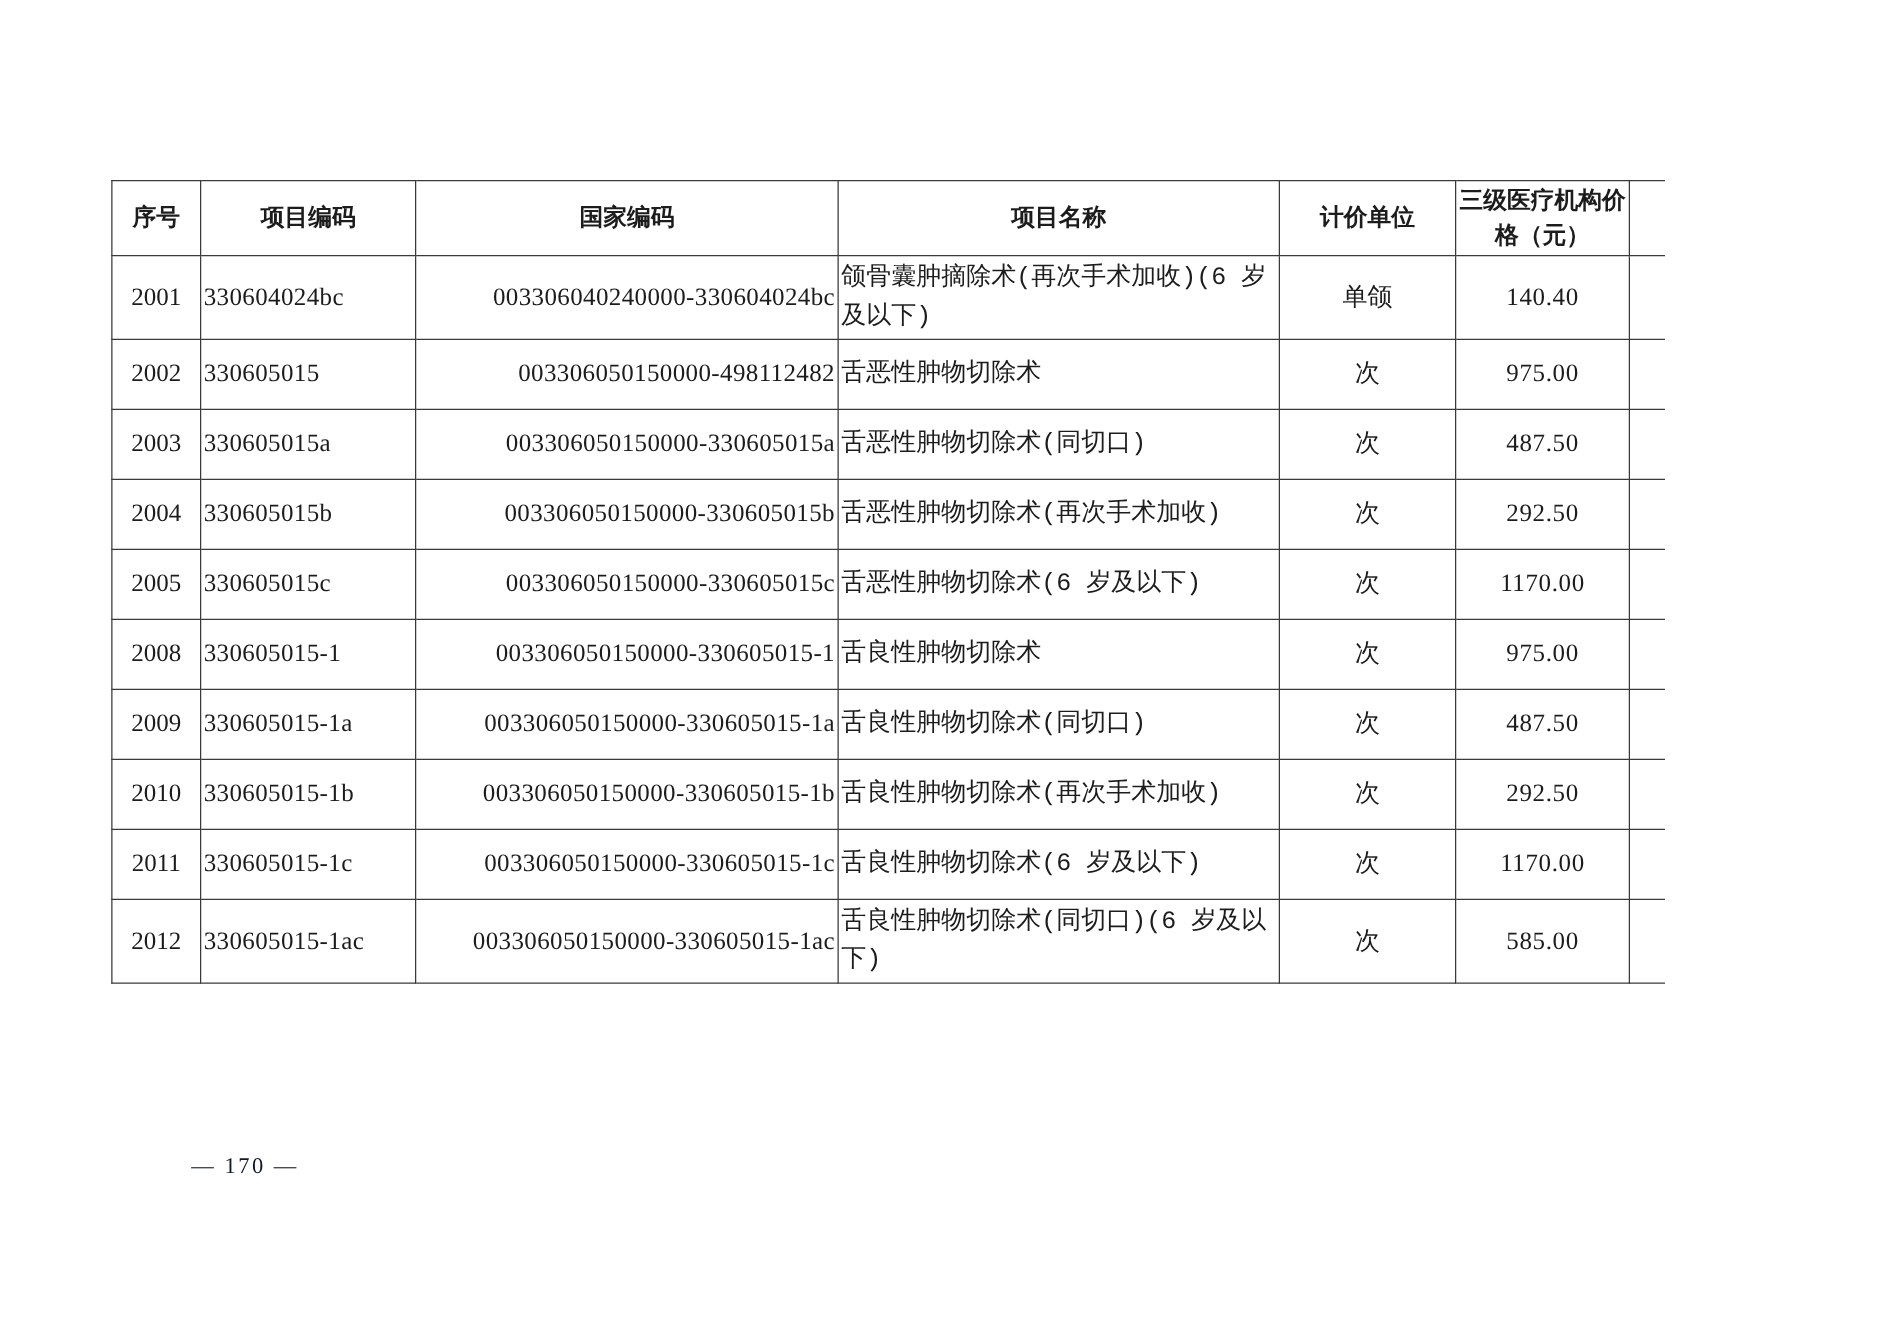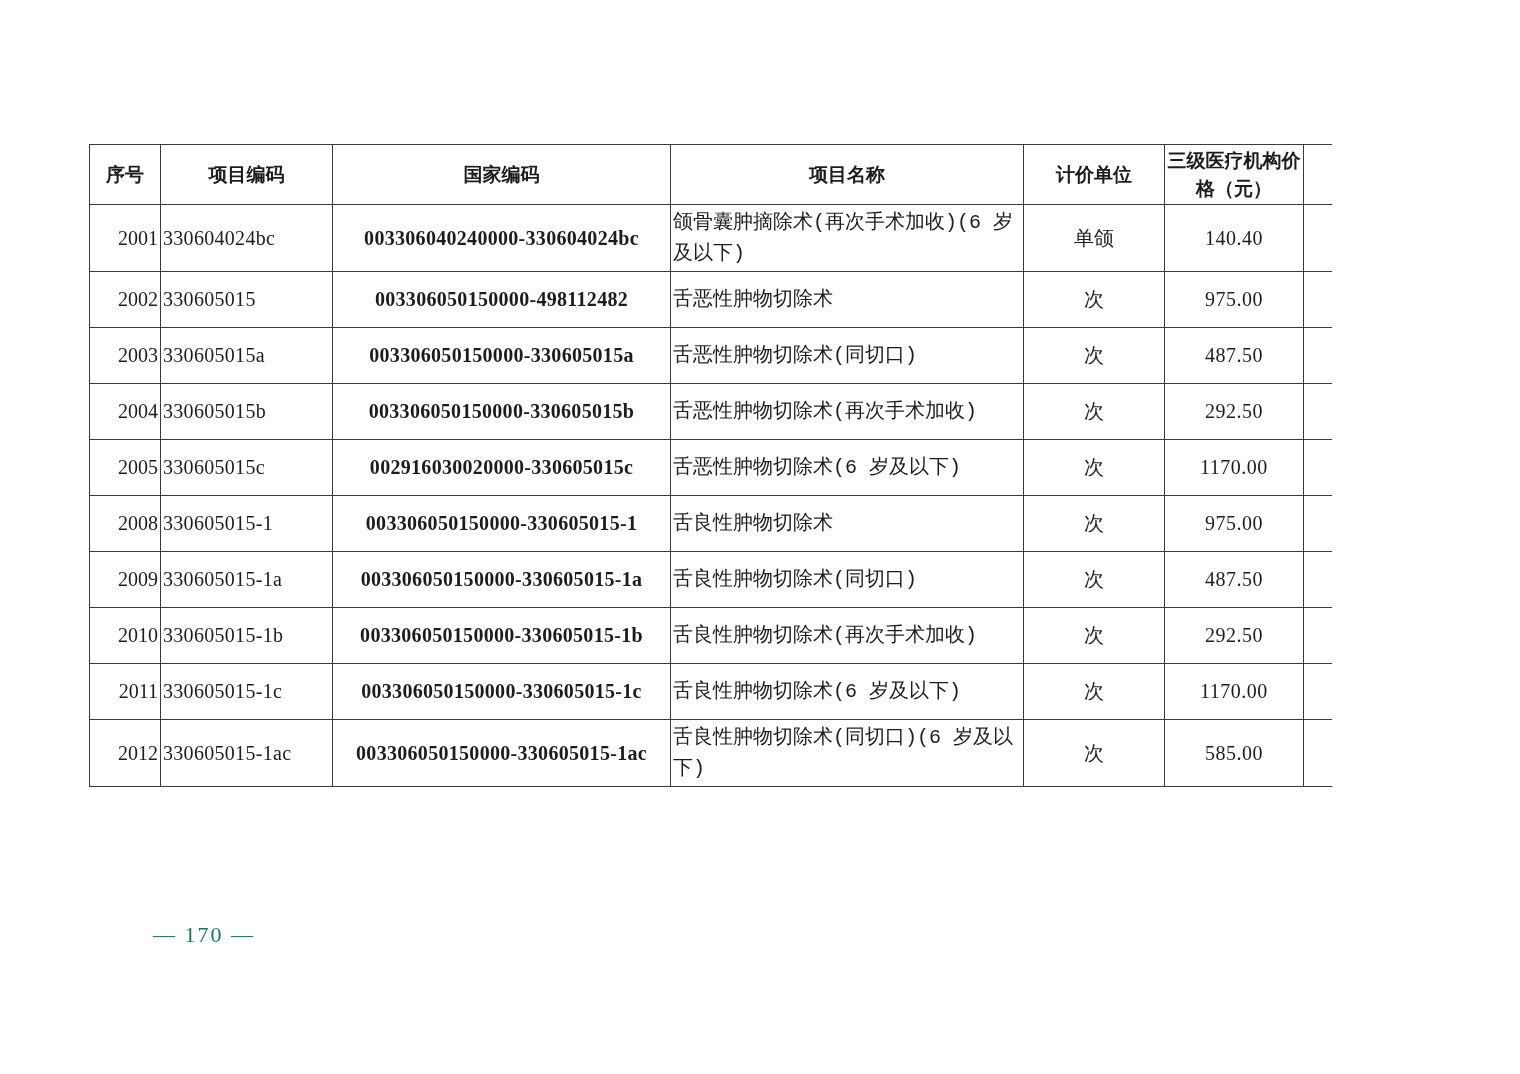--- a/index.html
+++ b/index.html
@@ -36,33 +36,33 @@
     padding: 2px 2px;
   }
   .price-table td {
     font-size: 20px;
     line-height: 1.55;
     padding: 2px 2px;
   }
   tr.h-header { height: 57px; }
   tr.data-row { height: 56px; }
   tr.h-tall   { height: 64px; }
-  .c-seq   { text-align: right; }
+  .c-seq   { text-align: center; }
   .c-code  { text-align: left; padding-left: 5px; letter-spacing: 0.3px; }
-  .c-ncode { text-align: center; padding-left: 5px; letter-spacing: 0.3px; font-weight: bold; }
+  .c-ncode { text-align: right; padding-left: 5px; letter-spacing: 0.3px; }
   .c-name  { text-align: left; padding-left: 5px; font-family: Liberation Mono, monospace; }
   .c-unit  { text-align: center; }
   .c-price { text-align: center; letter-spacing: 0.5px; }
   .c-note  { text-align: center; }
   .page-number {
     position: absolute;
     left: 153px; top: 922px;
-    font-size: 22px;
+    font-size: 18px;
     letter-spacing: 2px;
-    color: #0f766e;
+    color: #0f172a;
     white-space: nowrap;
   }
 </style>
 </head>
 <body>
 
 <div class="page">
 
   <table class="price-table">
     <colgroup>
@@ -118,21 +118,21 @@
         <td class="c-code">330605015b</td>
         <td class="c-ncode">003306050150000-330605015b</td>
         <td class="c-name">舌恶性肿物切除术(再次手术加收)</td>
         <td class="c-unit">次</td>
         <td class="c-price">292.50</td>
         <td class="c-note"></td>
       </tr>
       <tr class="data-row">
         <td class="c-seq">2005</td>
         <td class="c-code">330605015c</td>
-        <td class="c-ncode">002916030020000-330605015c</td>
+        <td class="c-ncode">003306050150000-330605015c</td>
         <td class="c-name">舌恶性肿物切除术(6 岁及以下)</td>
         <td class="c-unit">次</td>
         <td class="c-price">1170.00</td>
         <td class="c-note"></td>
       </tr>
       <tr class="data-row">
         <td class="c-seq">2008</td>
         <td class="c-code">330605015-1</td>
         <td class="c-ncode">003306050150000-330605015-1</td>
         <td class="c-name">舌良性肿物切除术</td>

